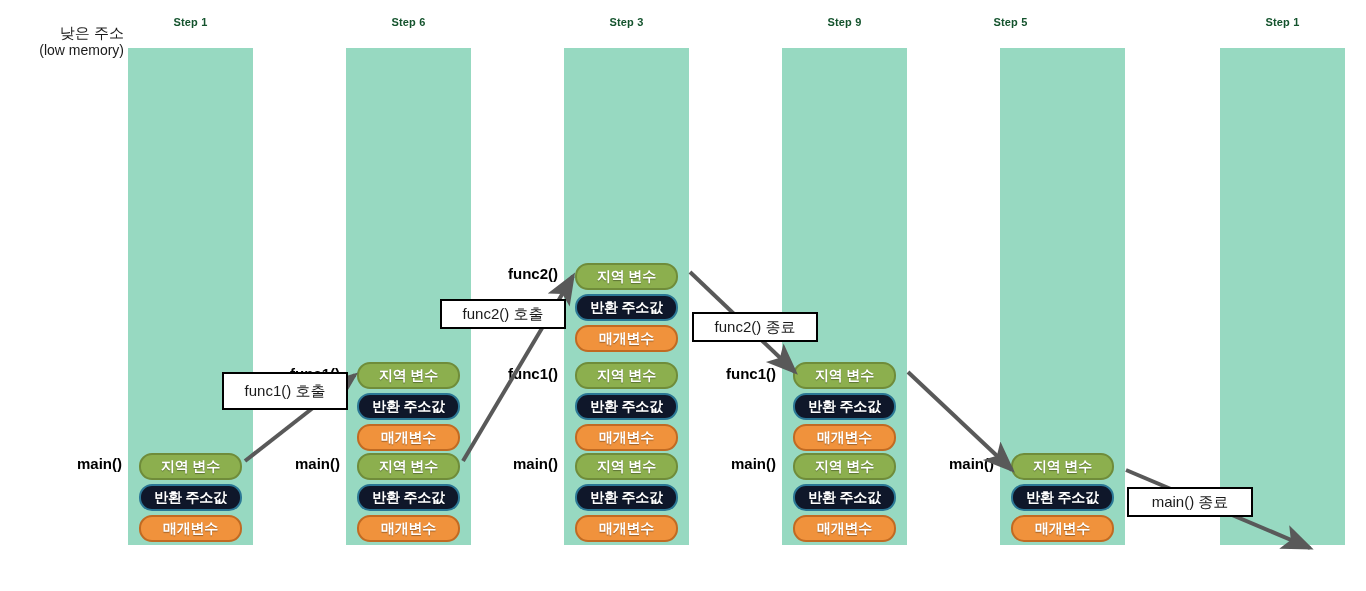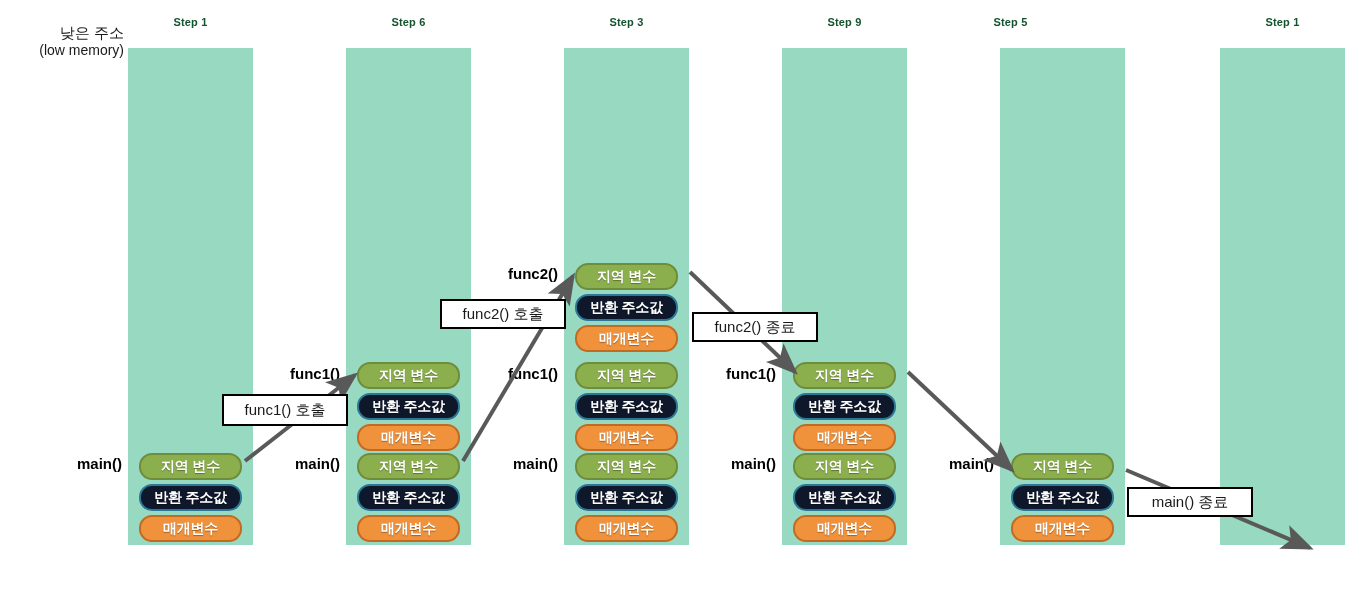--- a/index.html
+++ b/index.html
@@ -188,18 +188,18 @@
   <div class="fn-label" style="left:698px; top:455px; width:78px;">main()</div>
   <div class="slot local" style="left:793px; top:453px;">지역 변수</div>
   <div class="slot retval" style="left:793px; top:484px;">반환 주소값</div>
   <div class="slot param" style="left:793px; top:515px;">매개변수</div>
 
   <div class="fn-label" style="left:916px; top:455px; width:78px;">main()</div>
   <div class="slot local" style="left:1011px; top:453px;">지역 변수</div>
   <div class="slot retval" style="left:1011px; top:484px;">반환 주소값</div>
   <div class="slot param" style="left:1011px; top:515px;">매개변수</div>
 
-  <div class="callout" style="left:222px; top:394px; width:126px; height:32px;">func1() 호출</div>
+  <div class="callout" style="left:222px; top:372px; width:126px; height:38px;">func1() 호출</div>
   <div class="callout" style="left:440px; top:299px; width:126px; height:30px;">func2() 호출</div>
   <div class="callout" style="left:692px; top:299px; width:126px; height:30px;margin-top:13px;">func2() 종료</div>
   <div class="callout" style="left:1127px; top:487px; width:126px; height:30px;">main() 종료</div>
 
 </div>
 
 </body></html>

